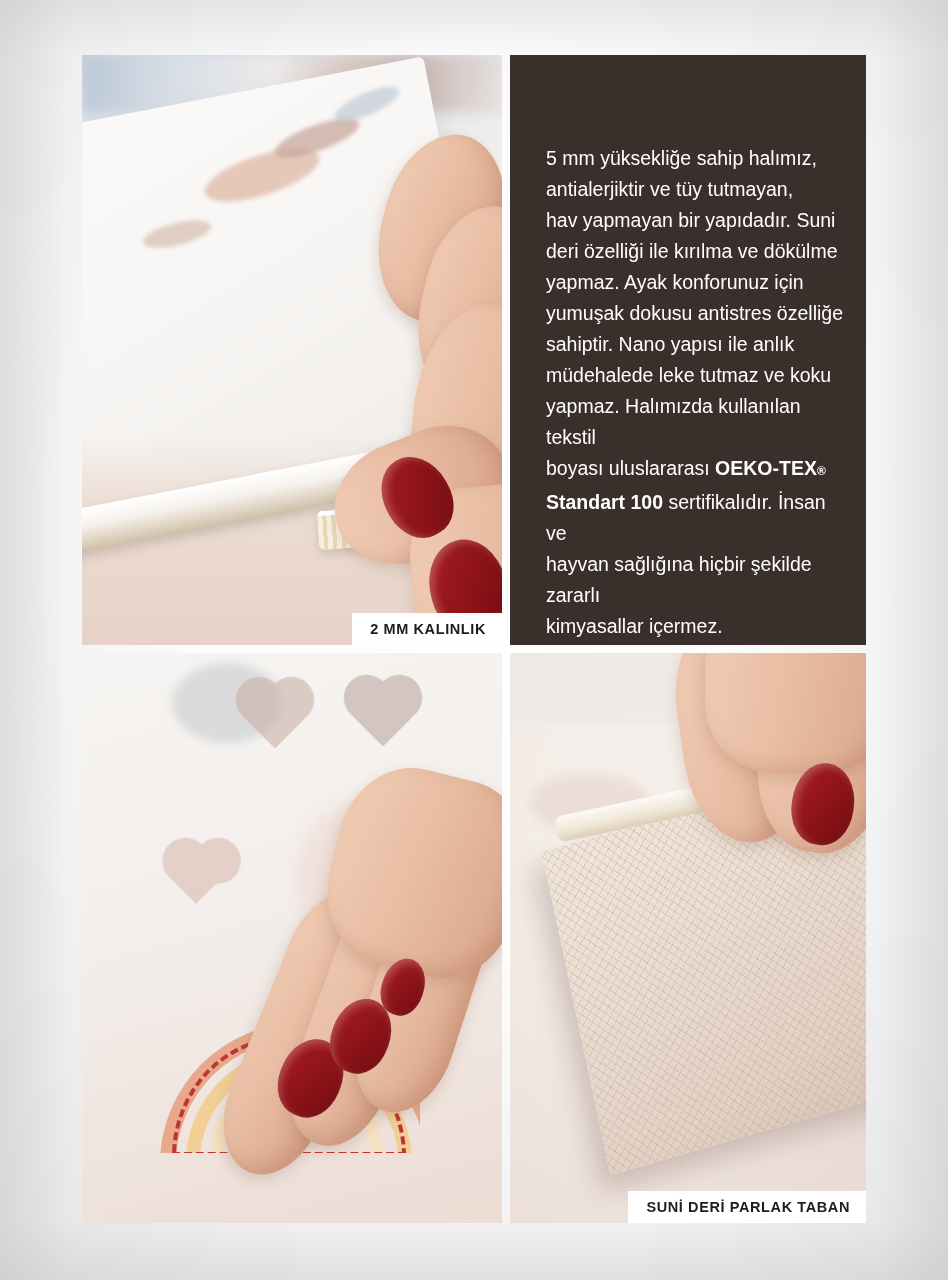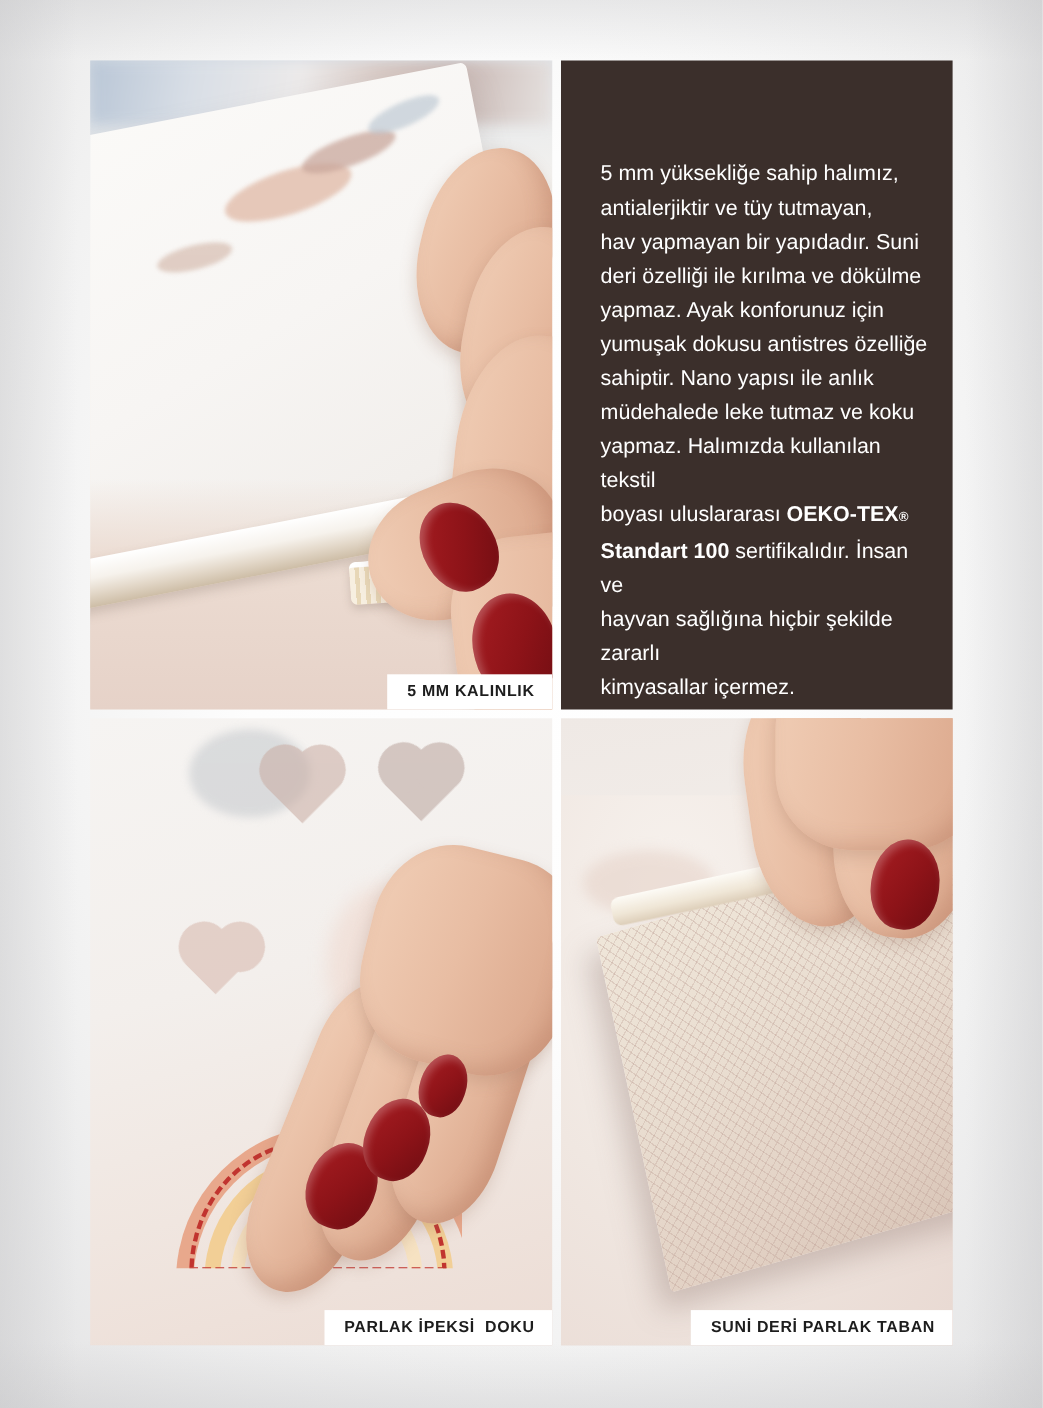--- a/index.html
+++ b/index.html
@@ -247,21 +247,21 @@
 
       <div class="finger" style="left:300px;top:78px;width:120px;height:190px;transform:rotate(14deg);"></div>
       <div class="finger" style="left:340px;top:150px;width:120px;height:200px;transform:rotate(12deg);"></div>
       <div class="finger" style="left:330px;top:250px;width:150px;height:250px;transform:rotate(6deg);border-radius:70px/110px;"></div>
       <div class="finger" style="left:250px;top:380px;width:180px;height:120px;transform:rotate(-22deg);border-radius:70px/60px;"></div>
       <div class="finger" style="left:330px;top:430px;width:170px;height:180px;transform:rotate(-6deg);border-radius:60px/70px;"></div>
 
       <div class="nail" style="left:302px;top:400px;width:66px;height:84px;transform:rotate(-30deg);"></div>
       <div class="nail" style="left:348px;top:484px;width:76px;height:96px;transform:rotate(-14deg);"></div>
 
-      <div class="caption">5 MM KALINLIK</div>
+      <div class="caption">2 MM KALINLIK</div>
     </div>
 
     <div class="cell p2">
       <div class="p2-text"><span>5 mm yüksekliğe sahip halımız,
 antialerjiktir ve tüy tutmayan,
 hav yapmayan bir yapıdadır. Suni
 deri özelliği ile kırılma ve dökülme
 yapmaz. Ayak konforunuz için
 yumuşak dokusu antistres özelliğe
 sahiptir. Nano yapısı ile anlık
@@ -288,21 +288,20 @@
       </div>
 
       <div class="finger" style="left:175px;top:230px;width:96px;height:300px;transform:rotate(22deg);"></div>
       <div class="finger" style="left:238px;top:200px;width:96px;height:300px;transform:rotate(20deg);"></div>
       <div class="finger" style="left:300px;top:165px;width:96px;height:300px;transform:rotate(18deg);"></div>
       <div class="finger" style="left:250px;top:120px;width:190px;height:200px;transform:rotate(14deg);border-radius:70px/80px;"></div>
       <div class="nail" style="left:198px;top:385px;width:62px;height:80px;transform:rotate(22deg);"></div>
       <div class="nail" style="left:250px;top:345px;width:58px;height:76px;transform:rotate(20deg);"></div>
       <div class="nail" style="left:300px;top:305px;width:42px;height:58px;transform:rotate(18deg);"></div>
 
-      <div class="caption">PARLAK İPEKSİ  DOKU</div>
     </div>
 
     <div class="cell p4">
       <div class="p4-rug"></div>
       <div class="blob" style="left:20px;top:120px;width:120px;height:60px;background:#e3cdc2;opacity:.5;filter:blur(6px);"></div>
       <div class="blob" style="left:250px;top:40px;width:120px;height:60px;background:#e9c9b8;opacity:.55;filter:blur(6px);"></div>
 
       <div class="p4-flap"></div>
       <div class="p4-flap-edge"></div>
 

